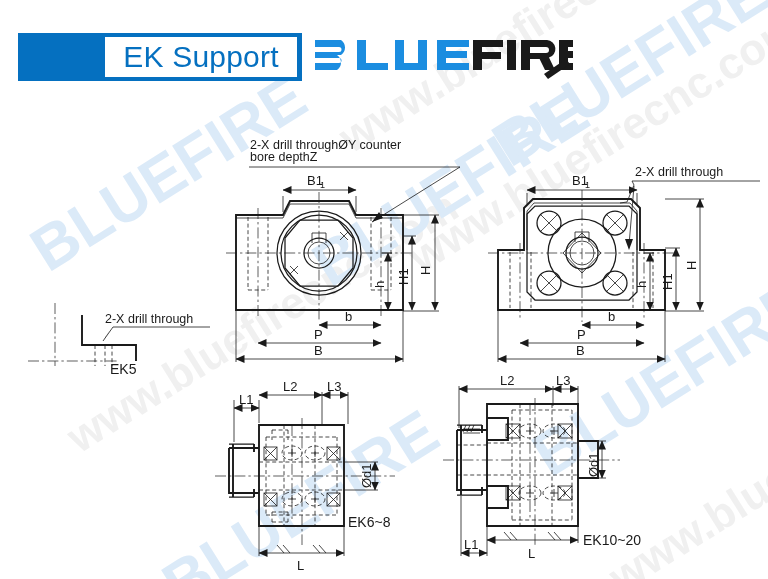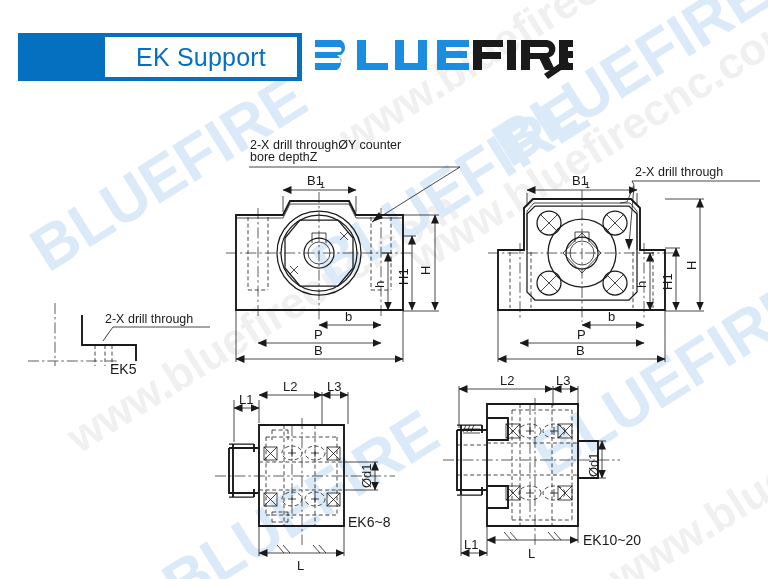--- a/index.html
+++ b/index.html
@@ -8,21 +8,21 @@
   #page{position:relative;width:768px;height:579px;background:#fff;overflow:hidden;}
 
   
   #header{position:absolute;left:0;top:33px;width:768px;height:48px;}
   #banner-bar{position:absolute;left:18px;top:0;width:284px;height:48px;
               background:#0570C0;}
   #banner-label{position:absolute;left:103px;top:2px;width:196px;height:44px;
                 background:#ffffff;border:2px solid #0570C0;
                 box-sizing:border-box;display:flex;align-items:center;
                 justify-content:center;}
-  #banner-label span{color:#0570C0;font-size:25px;letter-spacing:.2px;}
+  #banner-label span{color:#0570C0;font-size:30px;letter-spacing:.2px;}
   #logo{position:absolute;left:313px;top:1px;height:46px;}
   #logo svg{display:block;}
 
   
   #canvas{position:absolute;left:0;top:0;width:768px;height:579px;}
   #canvas svg{display:block;}
 
   
   .wm{position:absolute;pointer-events:none;user-select:none;
       font-weight:bold;white-space:nowrap;}

